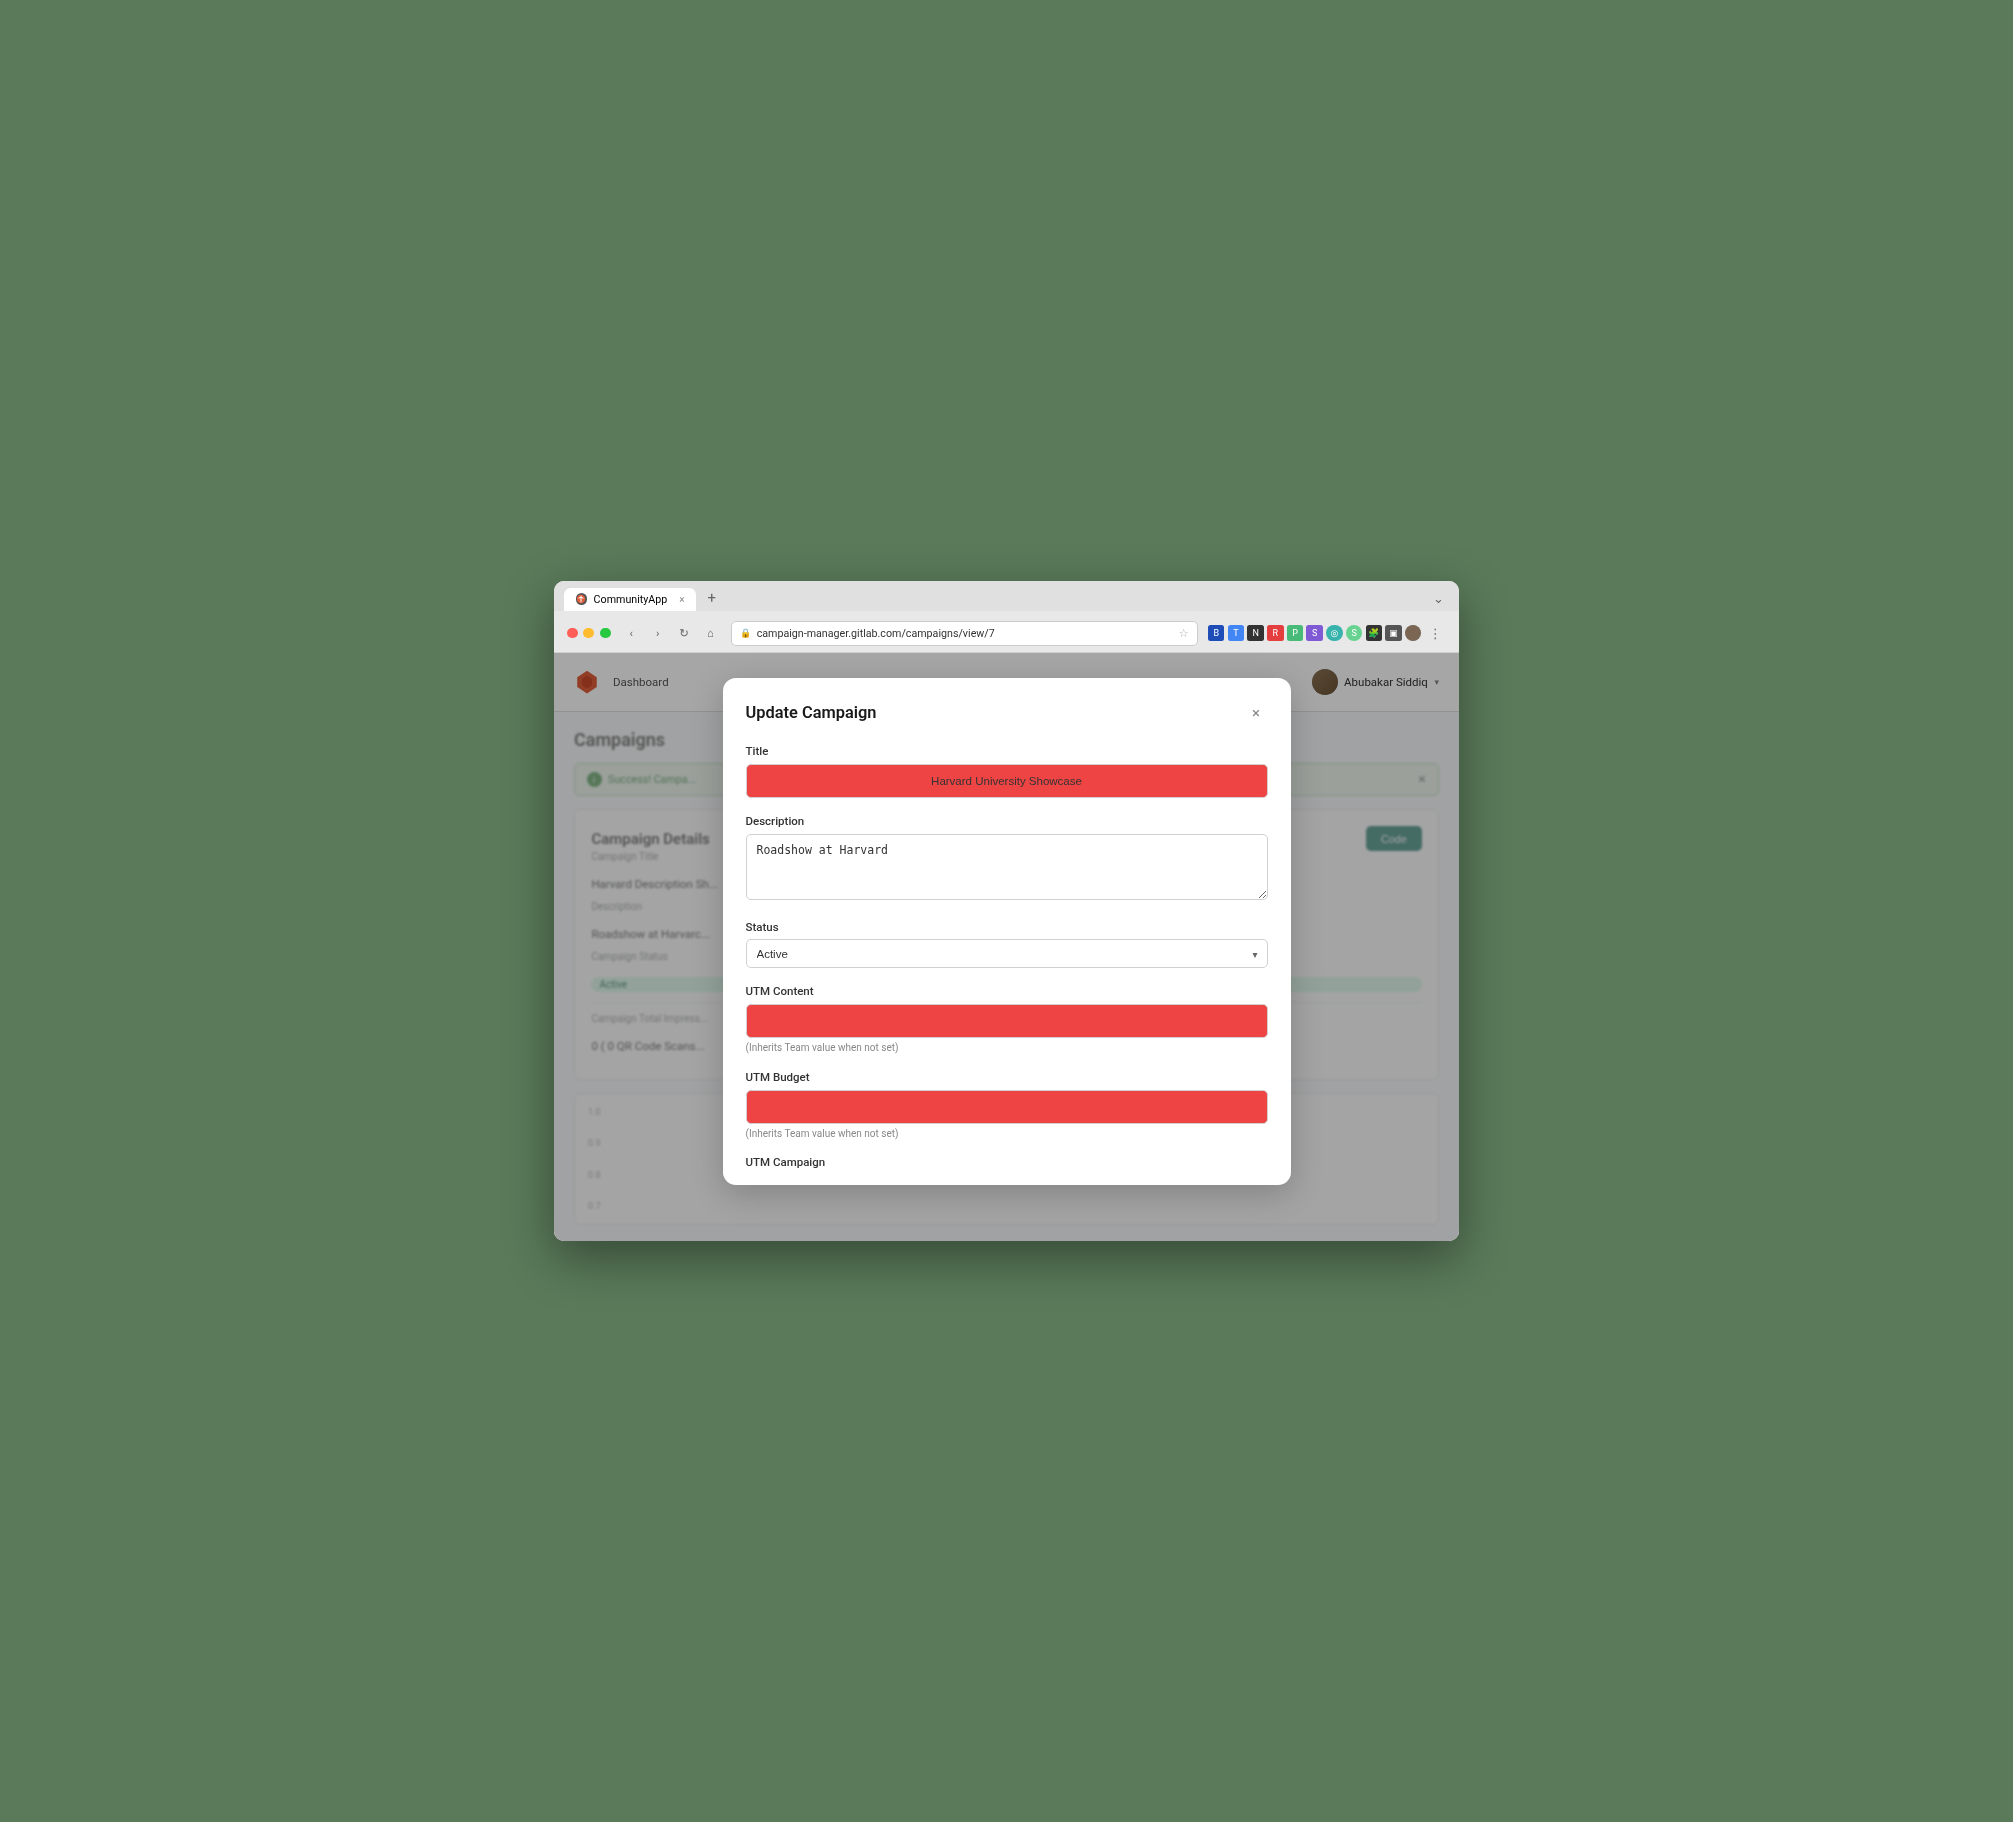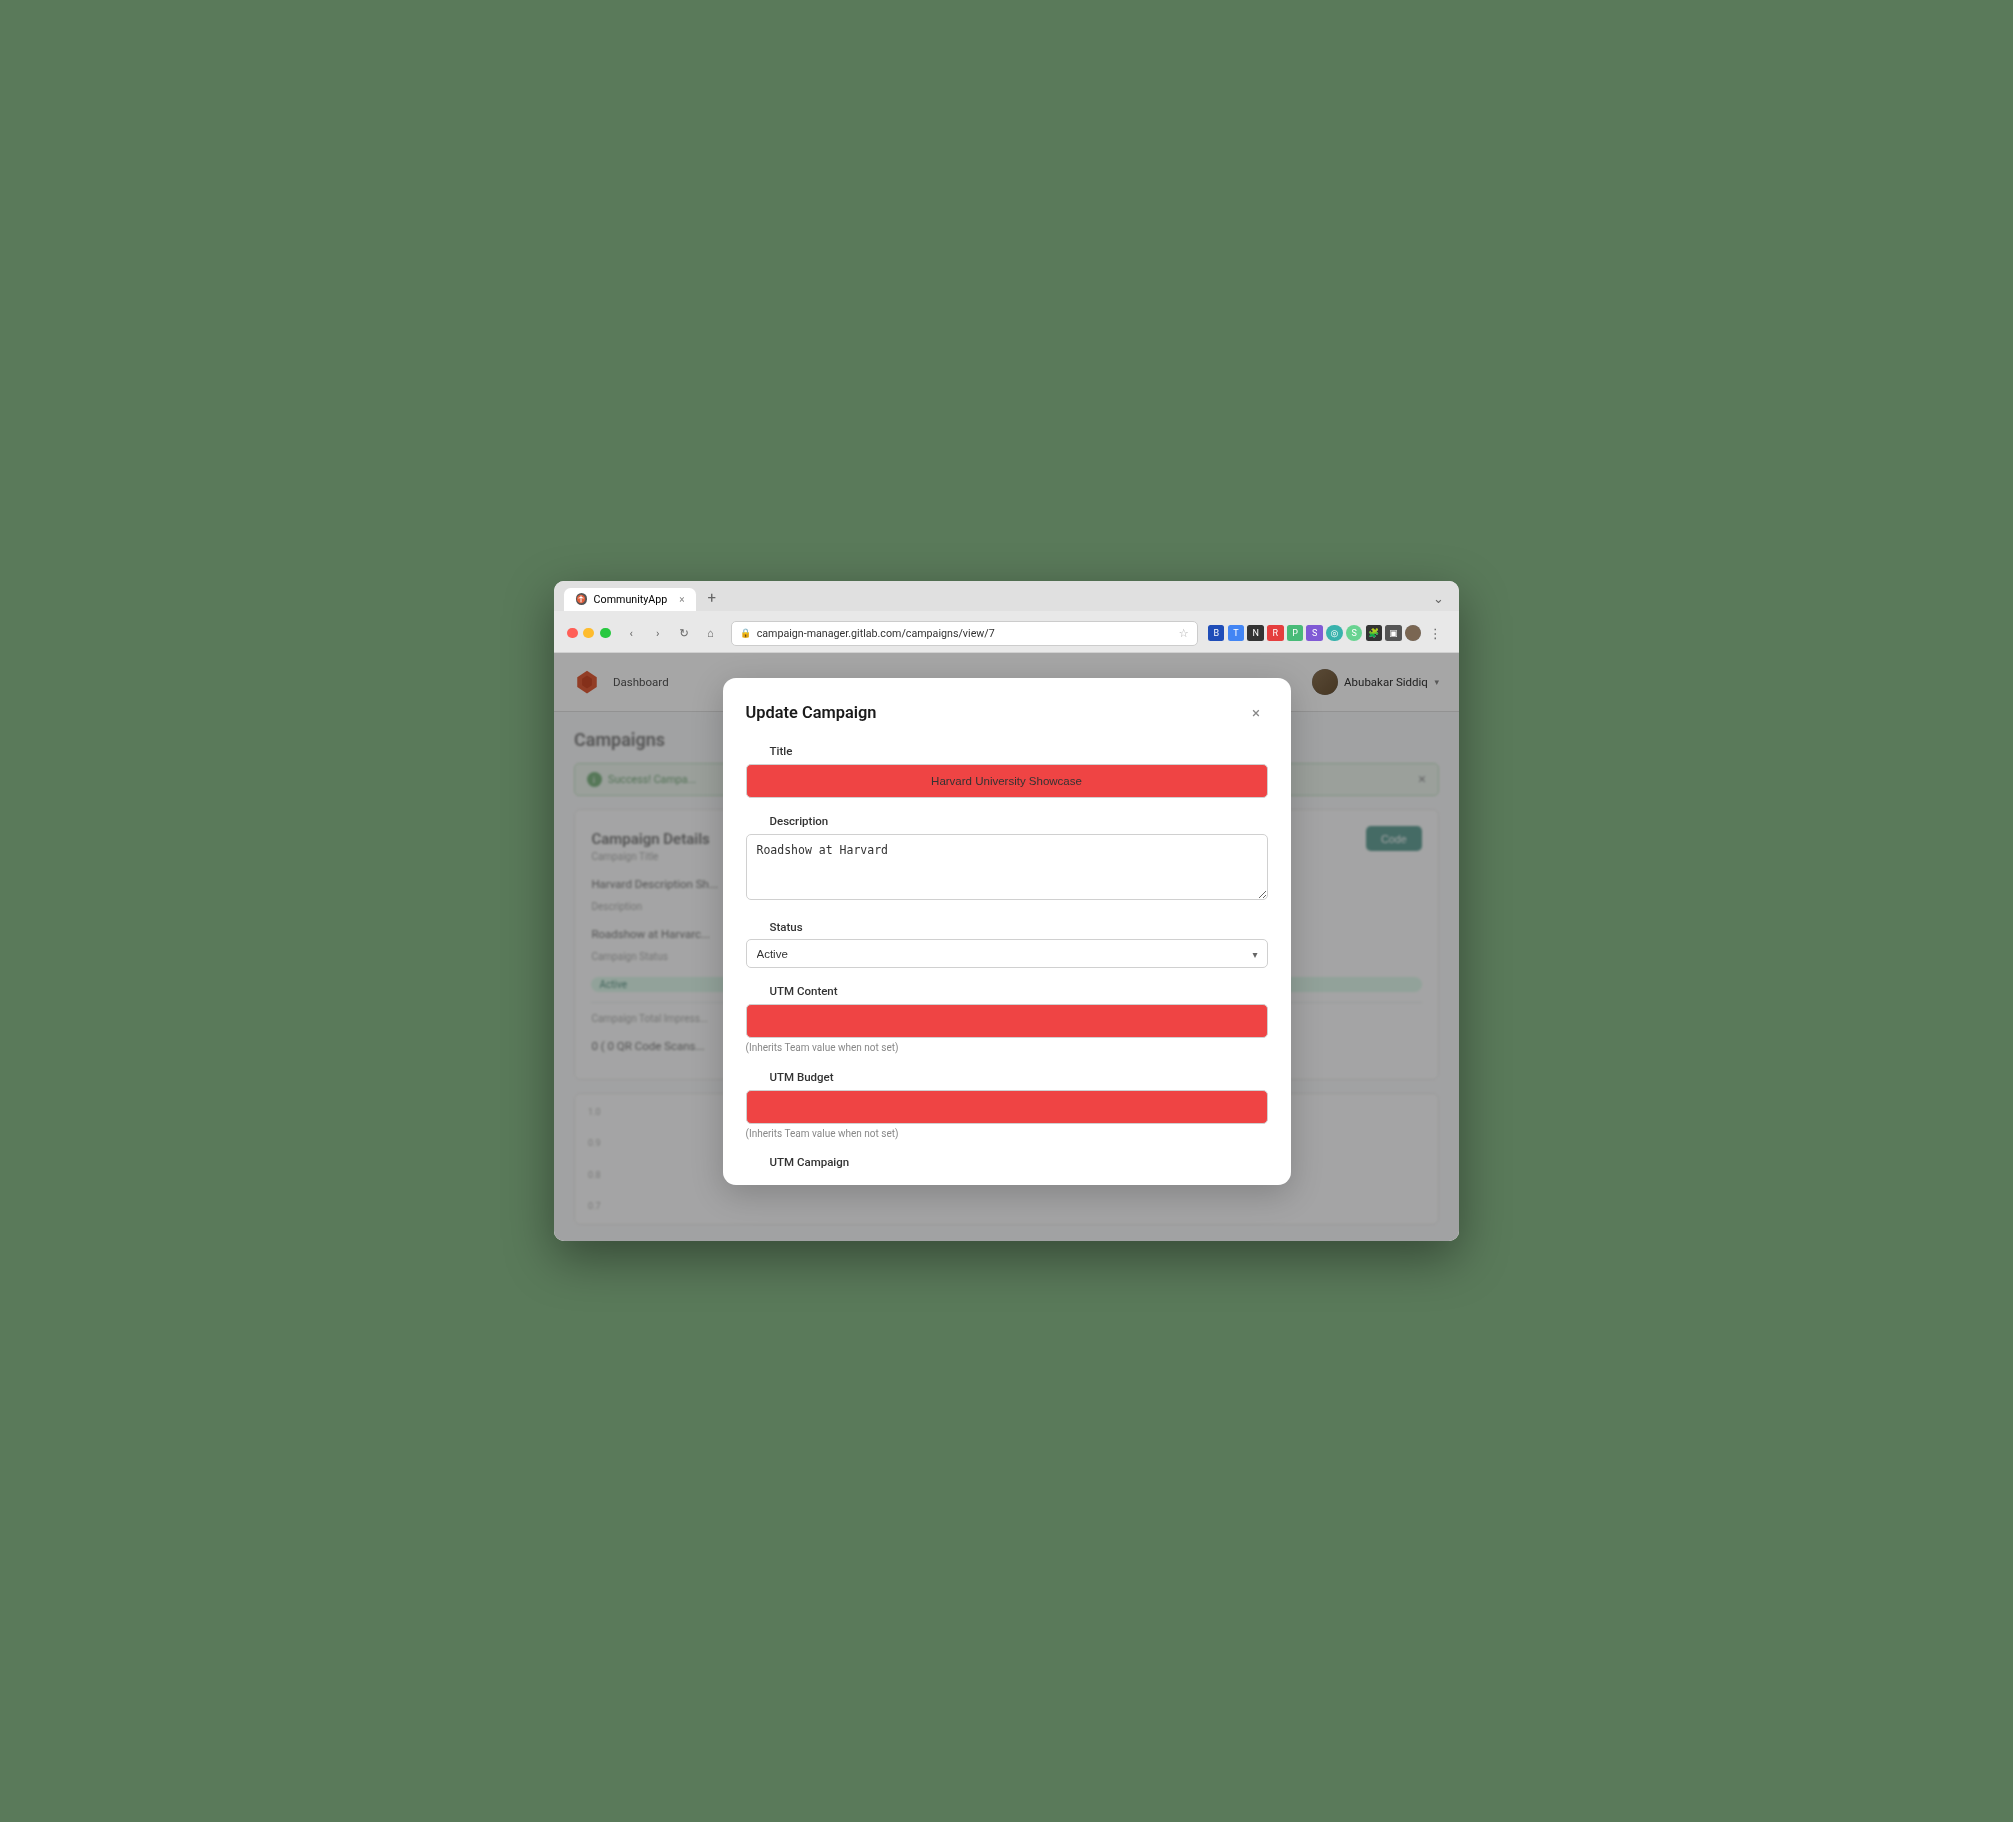--- a/index.html
+++ b/index.html
@@ -249,21 +249,20 @@
     .form-group {
       margin-bottom: 16.4px;
     }
 
     .form-label {
       display: block;
       font-size: 11.5px;
       font-weight: 500;
       color: #333;
       margin-bottom: 5.8px;
-      margin-left: 24px;
     }
 
     .form-input {
       width: 100%;
       border: 0.8px solid #d0d0d0;
       border-radius: 5px;
       padding: 10px 10px;
       font-size: 11.5px;
       color: #333;
       outline: none;

